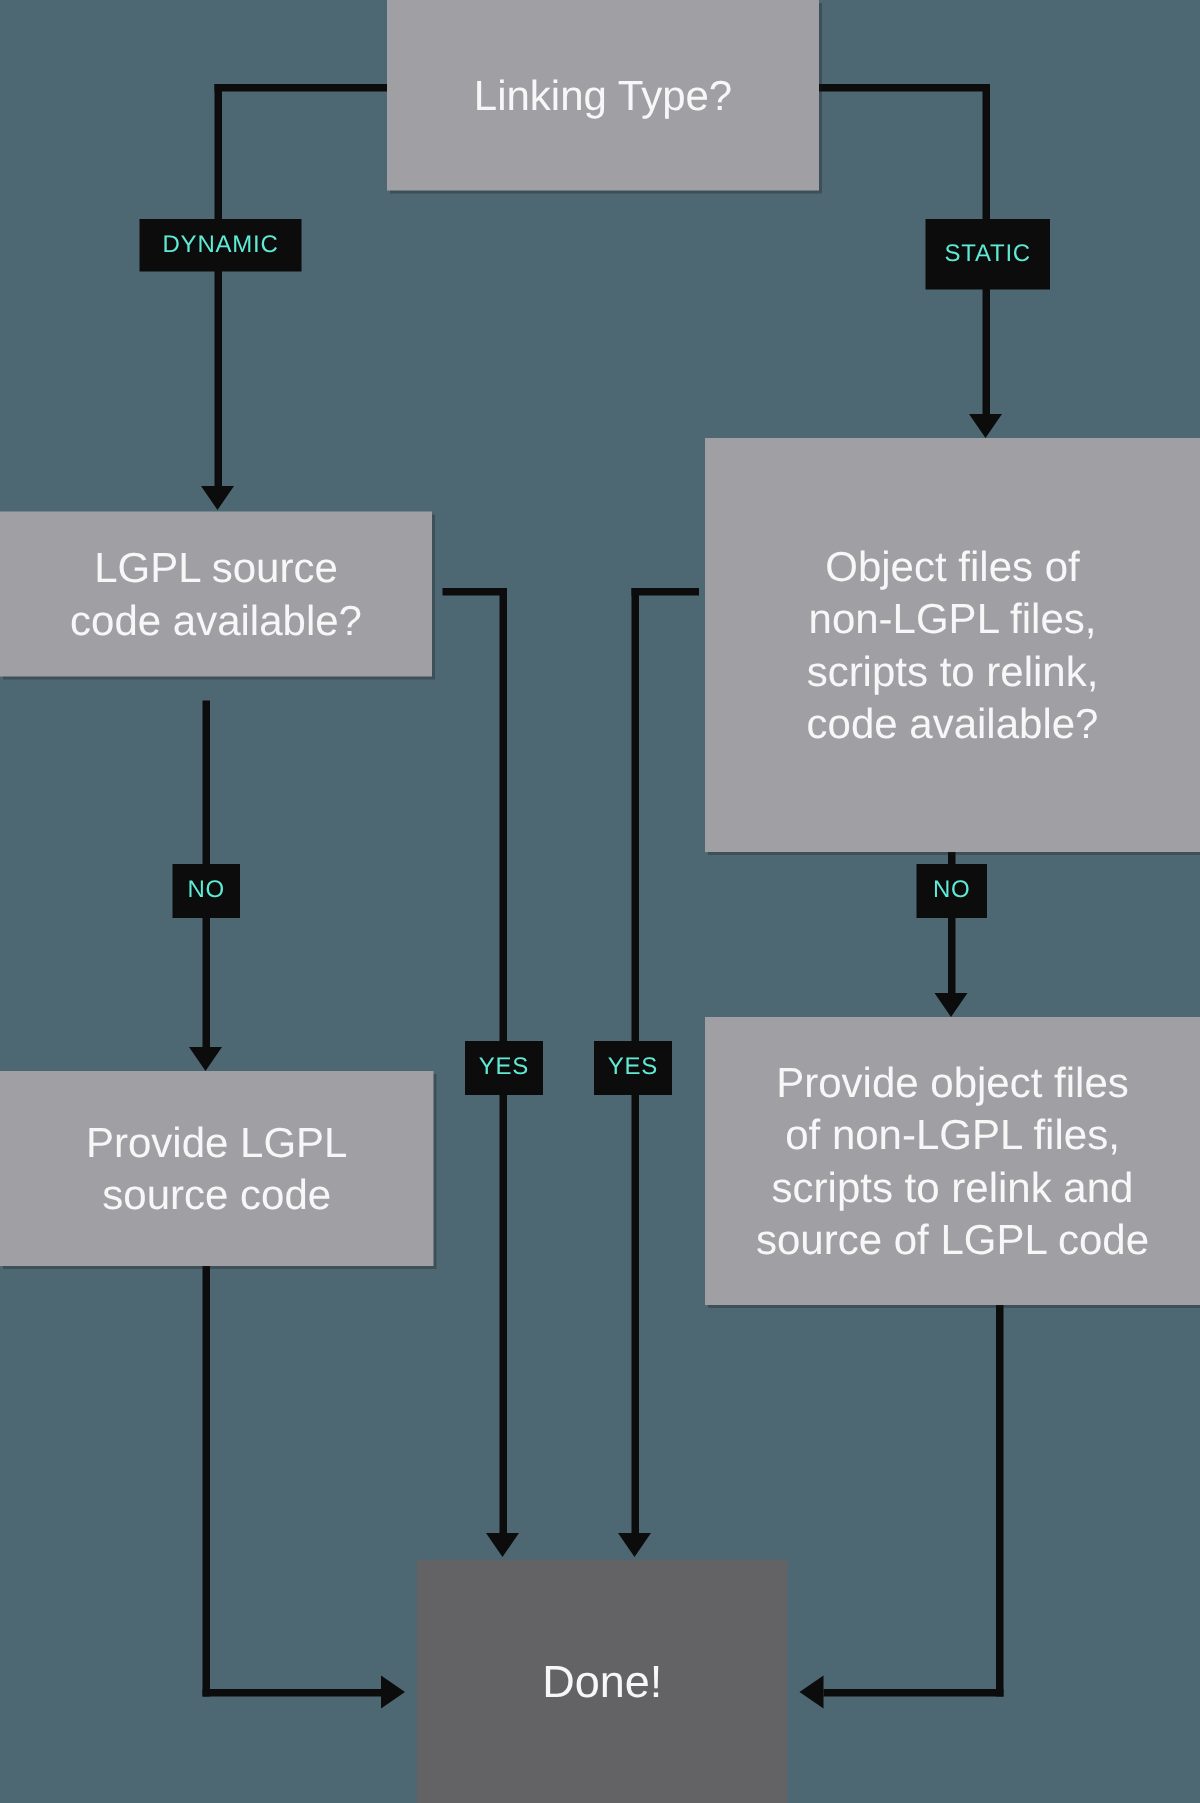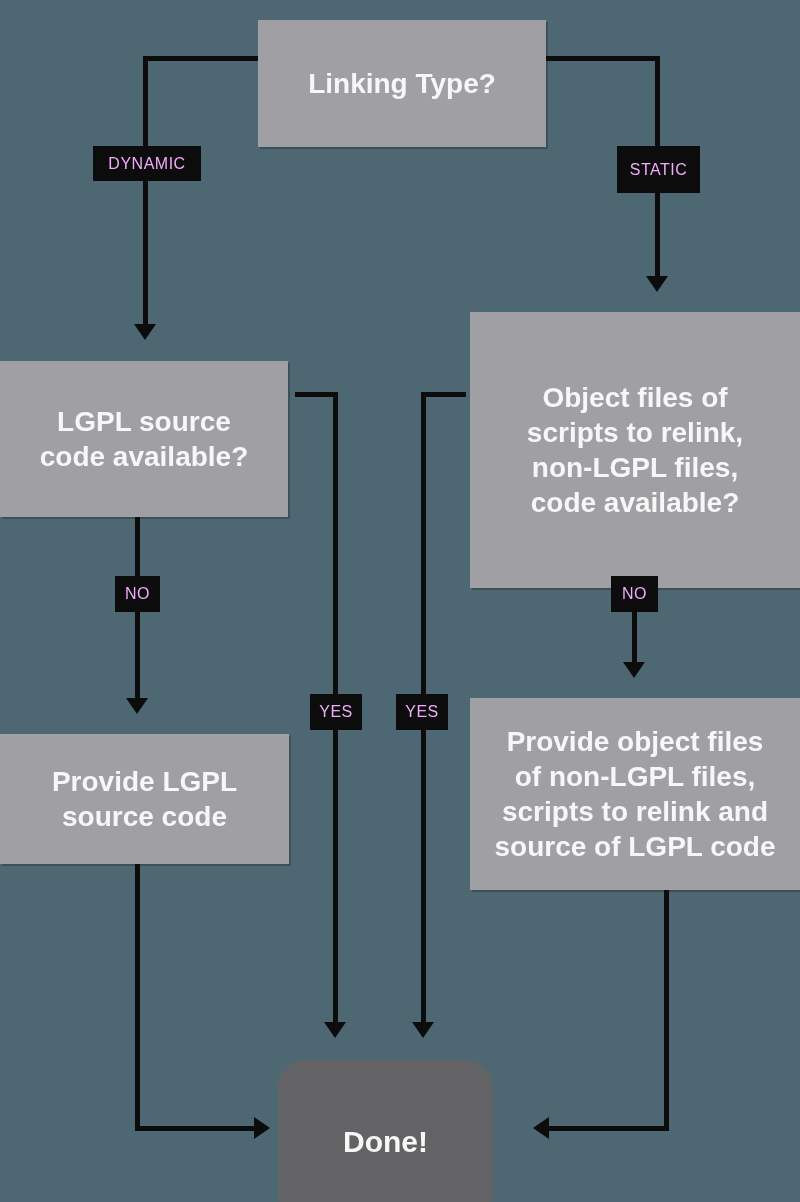--- a/index.html
+++ b/index.html
@@ -17,50 +17,49 @@
     background:var(--background);
   }
   .canvas{position:relative;width:800px;height:1202px;background:var(--background);}
   .node{
     position:absolute;
     background:var(--node-fill);
     color:var(--text);
     display:flex;flex-direction:column;
     align-items:center;justify-content:center;
     text-align:center;
-    font-size:28px;line-height:35px;font-weight:700;
+    font-size:28px;line-height:35px;font-weight:400;
     box-shadow:2px 2px 0 rgba(25,25,25,0.30);
-    margin-top:20px;
   }
   .node .line{display:block;}
   .node-done{
     background:var(--done-fill);
     font-size:30px;
     box-shadow:none;
   }
   .seg{position:absolute;background:var(--connector);}
   .elabel{
     position:absolute;
     background:var(--label-fill);
-    color:#f0abfc;
+    color:#5eead4;
     display:flex;align-items:center;justify-content:center;
     font-size:16px;font-weight:400;letter-spacing:0.5px;
   }
   .arr{position:absolute;width:0;height:0;}
   .arr-down{border-left:11px solid transparent;border-right:11px solid transparent;border-top:16px solid var(--connector);}
   .arr-right{border-top:11px solid transparent;border-bottom:11px solid transparent;border-left:16px solid var(--connector);}
   .arr-left{border-top:11px solid transparent;border-bottom:11px solid transparent;border-right:16px solid var(--connector);}
 
   
   #node-linking-type{left:258px;top:0;width:288px;height:127px;}
-  #node-left-decision{left:0;top:341px;width:288px;height:156px;}
+  #node-left-decision{left:0;top:341px;width:288px;height:110px;}
   #node-right-decision{left:470px;top:292px;width:330px;height:276px;}
   #node-left-action{left:0;top:714px;width:289px;height:130px;}
   #node-right-action{left:470px;top:678px;width:330px;height:192px;}
-  #node-done{left:278px;top:1040px;width:215px;height:162px;border-radius:27px;}
+  #node-done{left:278px;top:1040px;width:247px;height:162px;}
 
   
   #label-dynamic{left:93px;top:146px;width:108px;height:35px;}
   #label-static{left:617px;top:146px;width:83px;height:47px;}
   #label-no-left{left:115px;top:576px;width:45px;height:36px;}
   #label-no-right{left:611px;top:576px;width:47px;height:36px;}
   #label-yes-left{left:310px;top:694px;width:52px;height:36px;}
   #label-yes-right{left:396px;top:694px;width:52px;height:36px;}
 
   
@@ -126,22 +125,22 @@
     <span class="line">Linking Type?</span>
   </div>
 
   <div class="node" id="node-left-decision">
     <span class="line">LGPL source</span>
     <span class="line">code available?</span>
   </div>
 
   <div class="node" id="node-right-decision">
     <span class="line">Object files of</span>
+    <span class="line">non-LGPL files,</span>
     <span class="line">scripts to relink,</span>
-    <span class="line">non-LGPL files,</span>
     <span class="line">code available?</span>
   </div>
 
   <div class="node" id="node-right-action">
     <span class="line">Provide object files</span>
     <span class="line">of non-LGPL files,</span>
     <span class="line">scripts to relink and</span>
     <span class="line">source of LGPL code</span>
   </div>
 

